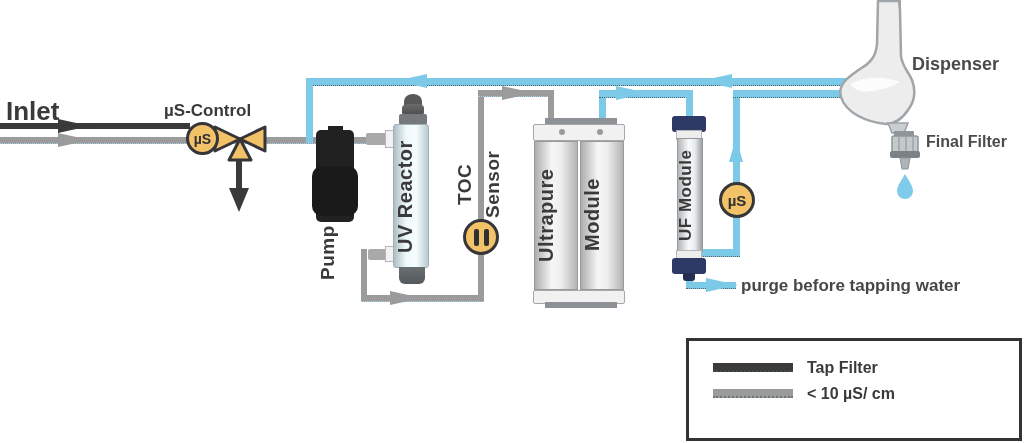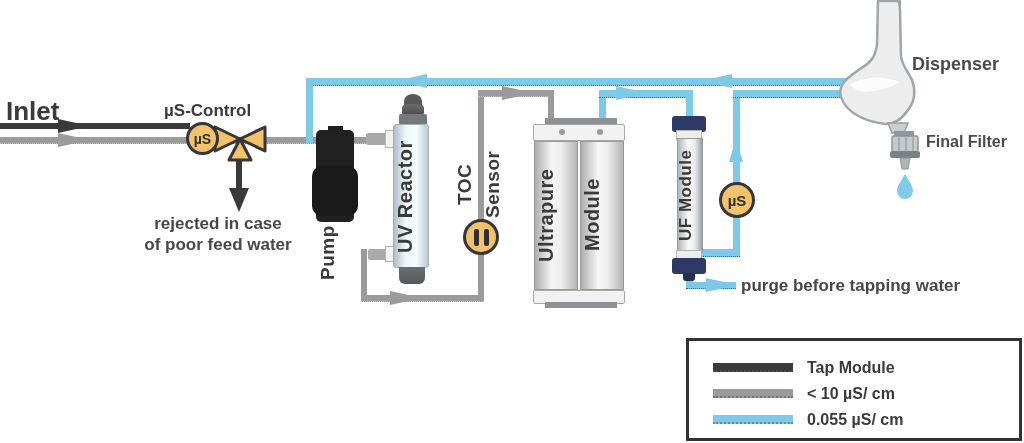--- a/index.html
+++ b/index.html
@@ -142,43 +142,35 @@
     <line x1="71" y1="137" x2="71" y2="151" stroke="#a8adb0" stroke-width="2"></line>
     <line x1="78" y1="137" x2="78" y2="151" stroke="#a8adb0" stroke-width="2"></line>
     <line x1="85" y1="137" x2="85" y2="151" stroke="#a8adb0" stroke-width="2"></line>
     <rect x="62" y="151" width="30" height="7" rx="2" fill="#7b8286"></rect>
     <path d="M72,158 L82,158 L80,169 L74,169 Z" fill="#aeb4b7" stroke="#8f9599" stroke-width="1"></path>
     <path d="M77,174 C73,181 69,186 69,191 a8,8 0 0 0 16,0 C85,186 81,181 77,174 Z" fill="#80cbea"></path>
   </svg>
 
   <div class="lbl" style="left:6px;top:96px;font-size:26px;">Inlet</div>
   <div class="lbl" style="left:164px;top:101px;font-size:17px;">µS-Control</div>
-  <div class="lbl" style="left:126px;top:213px;width:184px;font-size:17px;line-height:21px;text-align:center;color:#474747;white-space:normal;">
-    <span>rejected in case</span><br>
-    <span>of poor feed water</span>
-  </div>
   <div class="vt" style="left:317px;top:222px;width:36px;height:62px;font-size:19px;">Pump</div>
   <div class="vt" style="left:394px;top:128px;width:34px;height:138px;font-size:20px;">UV Reactor</div>
   <div class="vt" style="left:454px;top:148px;width:24px;height:72px;font-size:19px;">TOC</div>
   <div class="vt" style="left:482px;top:146px;width:24px;height:76px;font-size:19px;">Sensor</div>
   <div class="vt" style="left:535px;top:148px;width:42px;height:134px;font-size:20px;">Ultrapure</div>
   <div class="vt" style="left:581px;top:148px;width:42px;height:134px;font-size:20px;">Module</div>
   <div class="vt" style="left:676px;top:142px;width:28px;height:106px;font-size:17px;">UF Module</div>
   <div class="lbl" style="left:741px;top:276px;font-size:17px;color:#474747;">purge before tapping water</div>
   <div class="lbl" style="left:912px;top:54px;font-size:18px;color:#4a4a4a;">Dispenser</div>
   <div class="lbl" style="left:926px;top:133px;font-size:16px;color:#4a4a4a;">Final Filter</div>
 
   <div id="legend">
     <div class="leg-row">
       <span class="leg-swatch" style="background: rgb(58, 58, 58);"></span>
-      <span class="leg-label">Tap Module</span>
+      <span class="leg-label">Tap Filter</span>
     </div>
     <div class="leg-row">
       <span class="leg-swatch" style="background: rgb(155, 155, 155);"></span>
       <span class="leg-label">&lt; 10 µS/ cm</span>
-    </div>
-    <div class="leg-row">
-      <span class="leg-swatch" style="background: rgb(125, 201, 232);"></span>
-      <span class="leg-label">0.055 µS/ cm</span>
     </div>
   </div>
 
 </div>
 
 </body></html>

